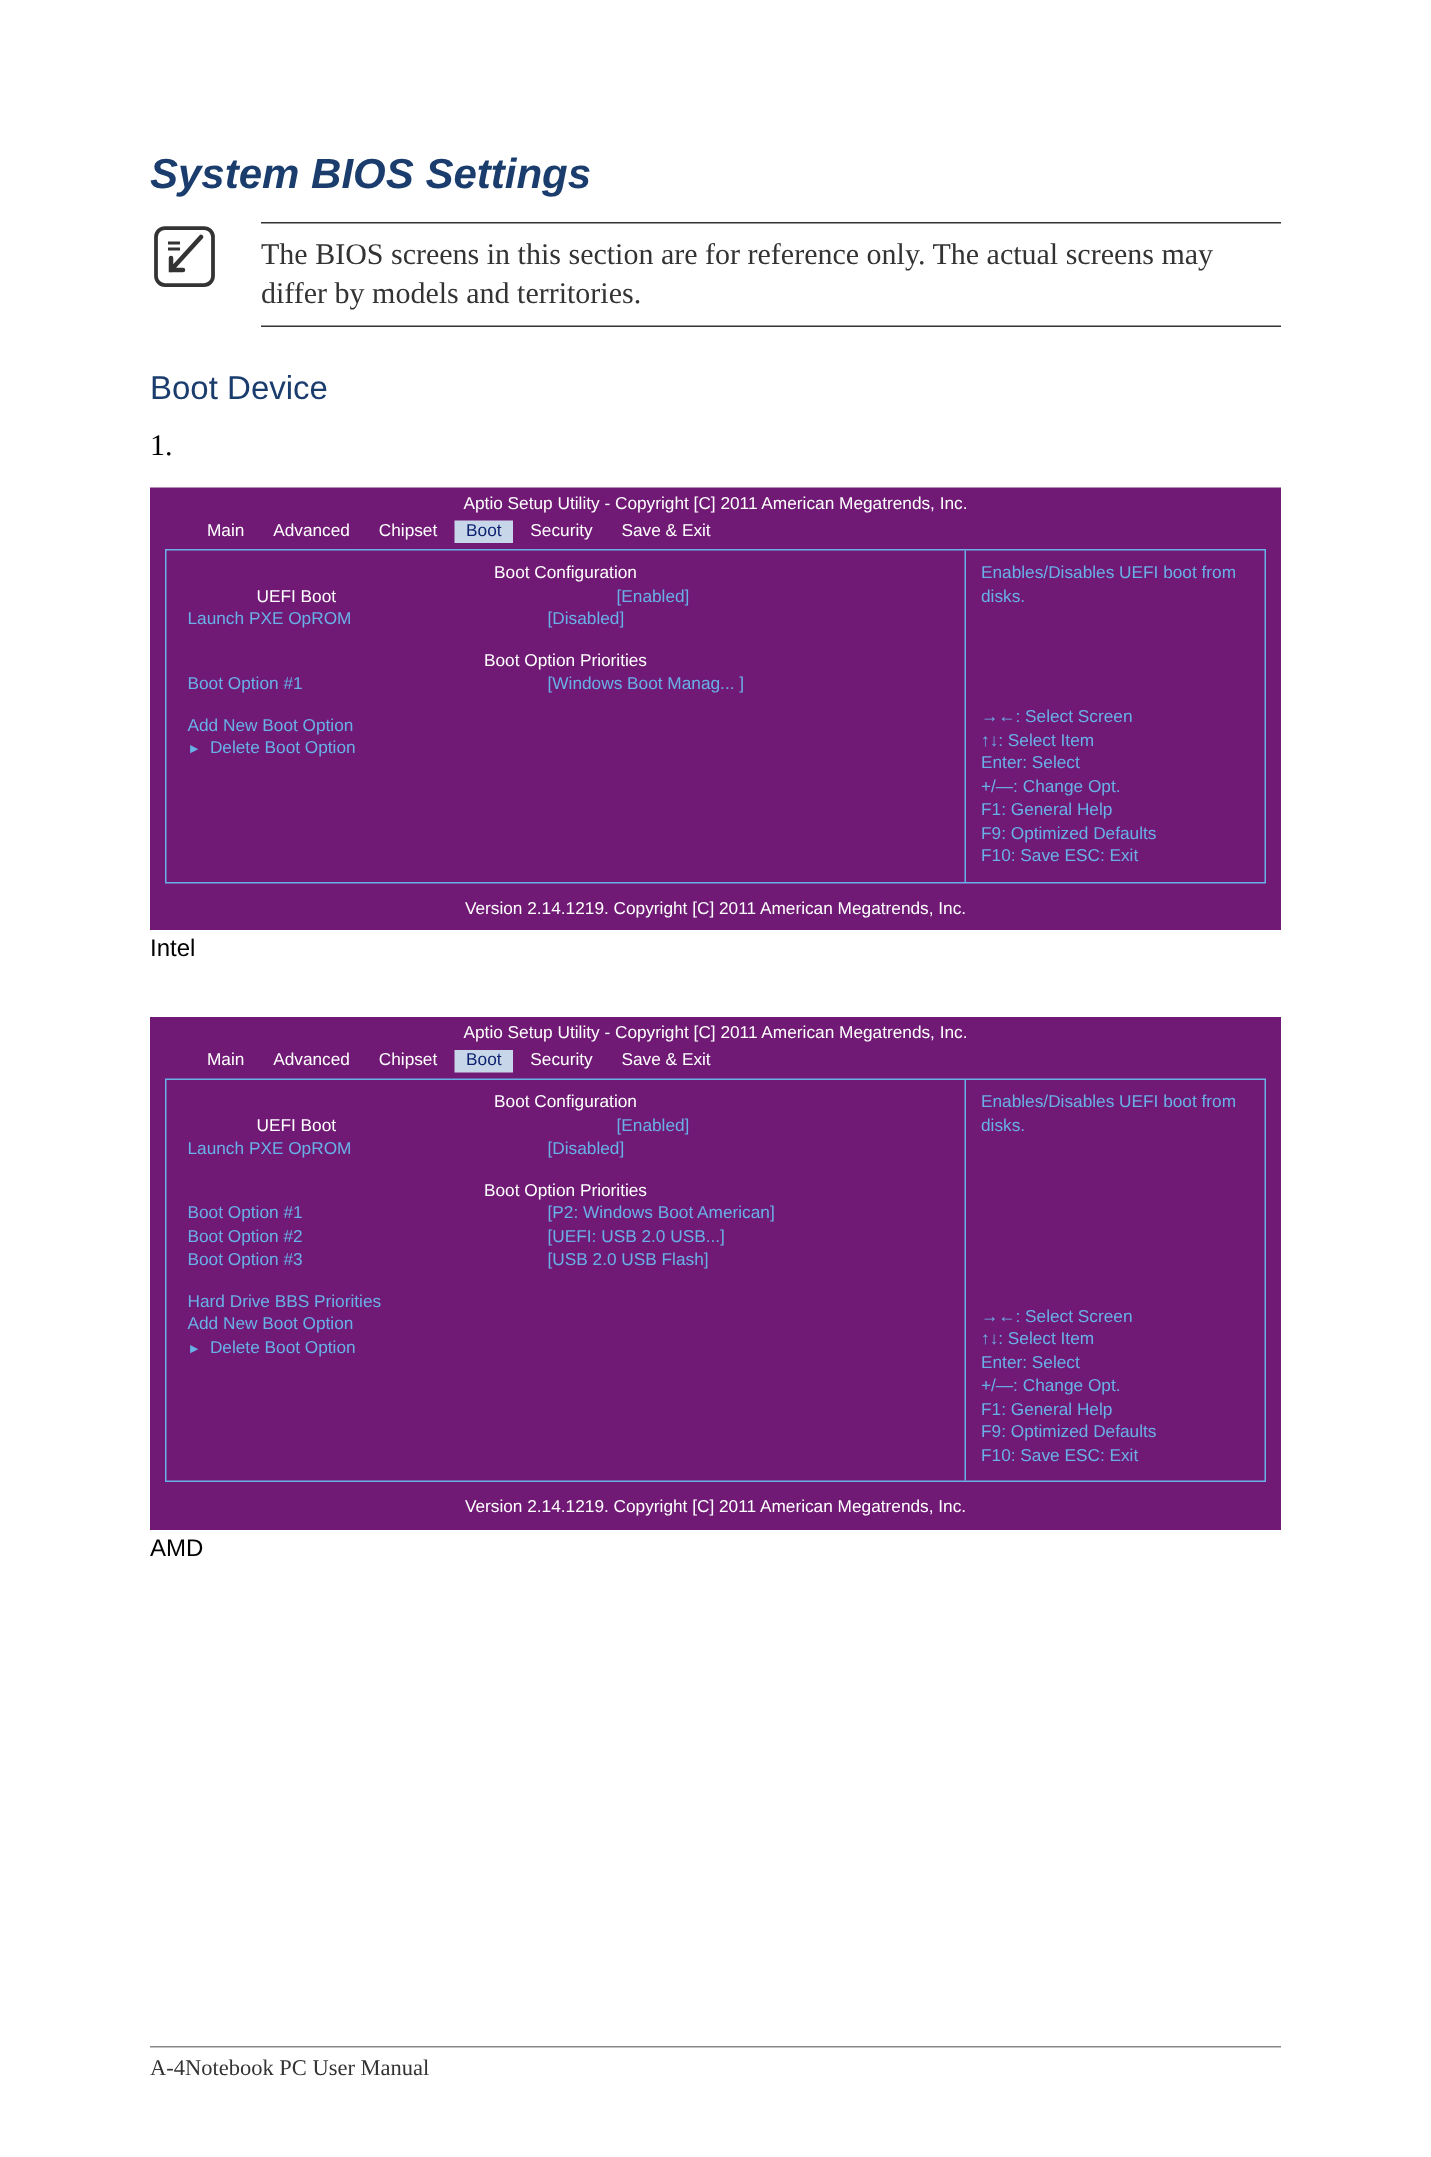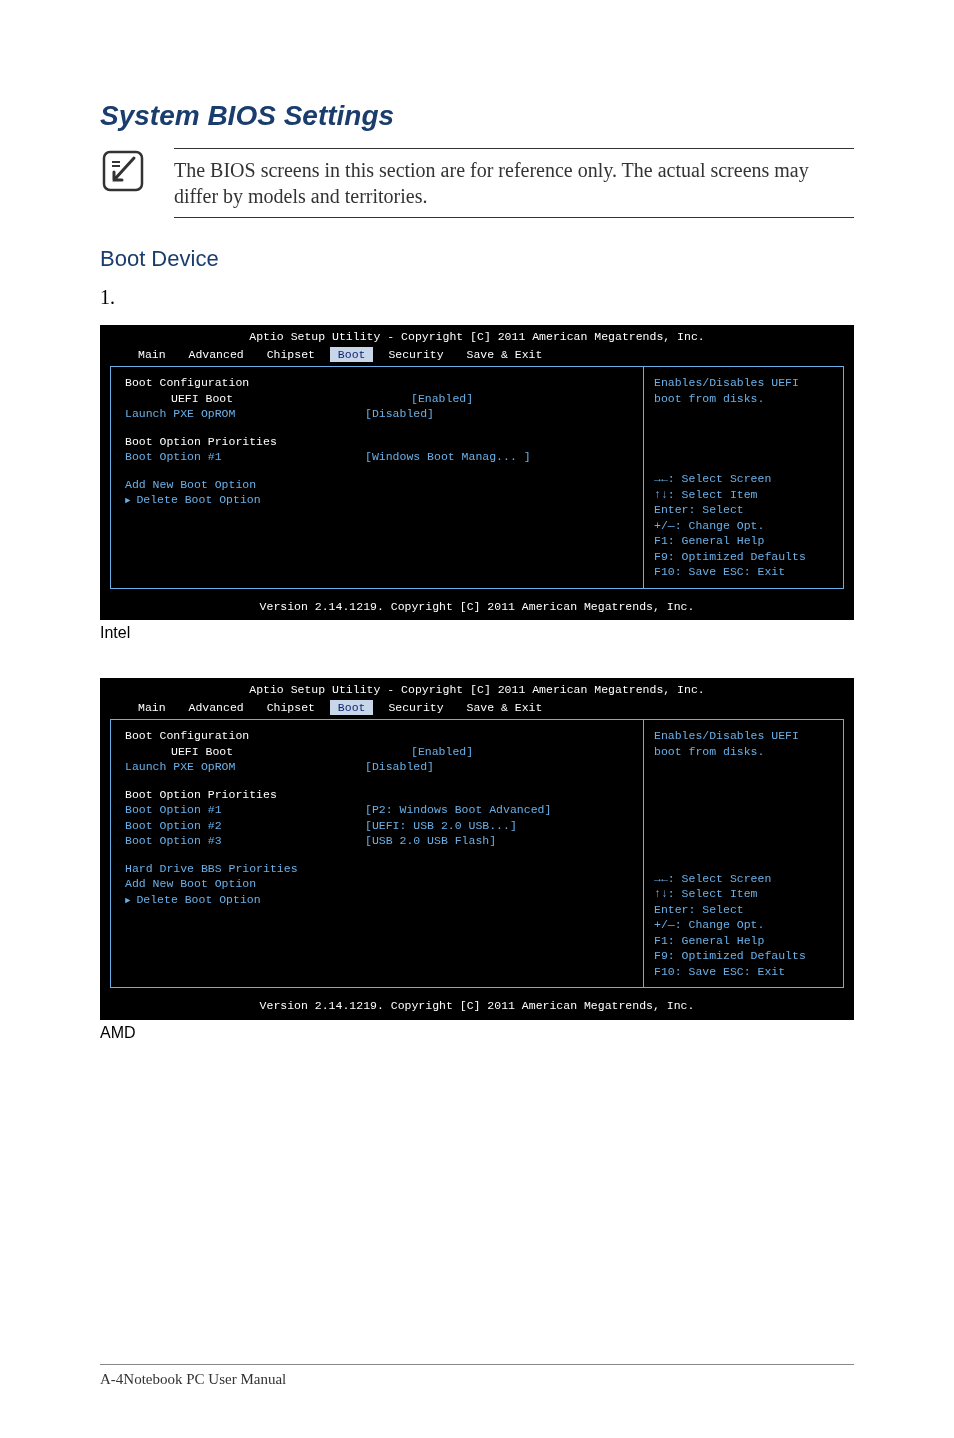--- a/index.html
+++ b/index.html
@@ -22,23 +22,23 @@
     font-size: 20px;
     font-family: "Times New Roman", Georgia, serif;
     color: #333;
     flex: 1;
     line-height: 1.3;
   }
   .h2 { font-size: 22px; font-weight: 400; color: #1a3d6d; margin: 10px 0 14px 0; }
   .step-row { display: flex; gap: 20px; font-size: 20px; font-family: "Times New Roman", Georgia, serif; margin-bottom: 16px; }
   .step-num { width: 24px; }
   .bios-box {
-    background: #000000;
+    background: #701a75;
     color: #fff;
-    font-family: Liberation Mono, monospace;
+    font-family: Liberation Sans, sans-serif;
     font-size: 11.5px;
     line-height: 1.35;
     margin-bottom: 4px;
   }
   .bios-title { text-align: center; color: #fff; padding: 4px 0 0 0; }
   .bios-tabs { padding: 2px 30px 4px 30px; color: #fff; }
   .tab { display: inline-block; padding: 0 8px; }
   .tab.active { background: #c7d6e8; color: #0b1f6e; }
   .bios-main {
     display: flex;
@@ -56,21 +56,21 @@
     padding: 8px 10px;
     display: flex;
     flex-direction: column;
     justify-content: space-between;
   }
   .bios-row { display: flex; }
   .bios-label { flex: 0 0 240px; }
   .bios-val { color: #6ab0e8; }
   .sel { color: #fff; margin-left: 46px; }
   .blue { color: #6ab0e8; }
-  .bios-heading { color: #fff; margin-top: 0; }
+  .bios-heading { color: #fff; margin-top: 0; text-align: center; }
   .bios-footer { text-align: center; padding: 4px 0 6px 0; color: #fff; }
   .help-text { color: #6ab0e8; }
   .key-help { color: #6ab0e8; margin-top: 30px; }
   .key-help .line { white-space: nowrap; }
   .caption { font-size: 16px; font-weight: 400; margin: 2px 0 36px 0; }
   .page-footer {
     position: absolute;
     bottom: 50px;
     left: 100px;
     right: 100px;
@@ -171,21 +171,21 @@
         <span class="bios-val">[Enabled]</span>
       </div>
       <div class="bios-row">
         <span class="bios-label blue">Launch PXE OpROM</span>
         <span class="bios-val">[Disabled]</span>
       </div>
       <div style="height:12px"></div>
       <div class="bios-heading">Boot Option Priorities</div>
       <div class="bios-row">
         <span class="bios-label blue">Boot Option #1</span>
-        <span class="bios-val">[P2:  Windows Boot Advanced]</span>
+        <span class="bios-val">[P2:  Windows Boot American]</span>
       </div>
       <div class="bios-row">
         <span class="bios-label blue">Boot Option #2</span>
         <span class="bios-val">[UEFI: USB 2.0 USB...]</span>
       </div>
       <div class="bios-row">
         <span class="bios-label blue">Boot Option #3</span>
         <span class="bios-val">[USB 2.0 USB Flash]</span>
       </div>
       <div style="height:12px"></div>

